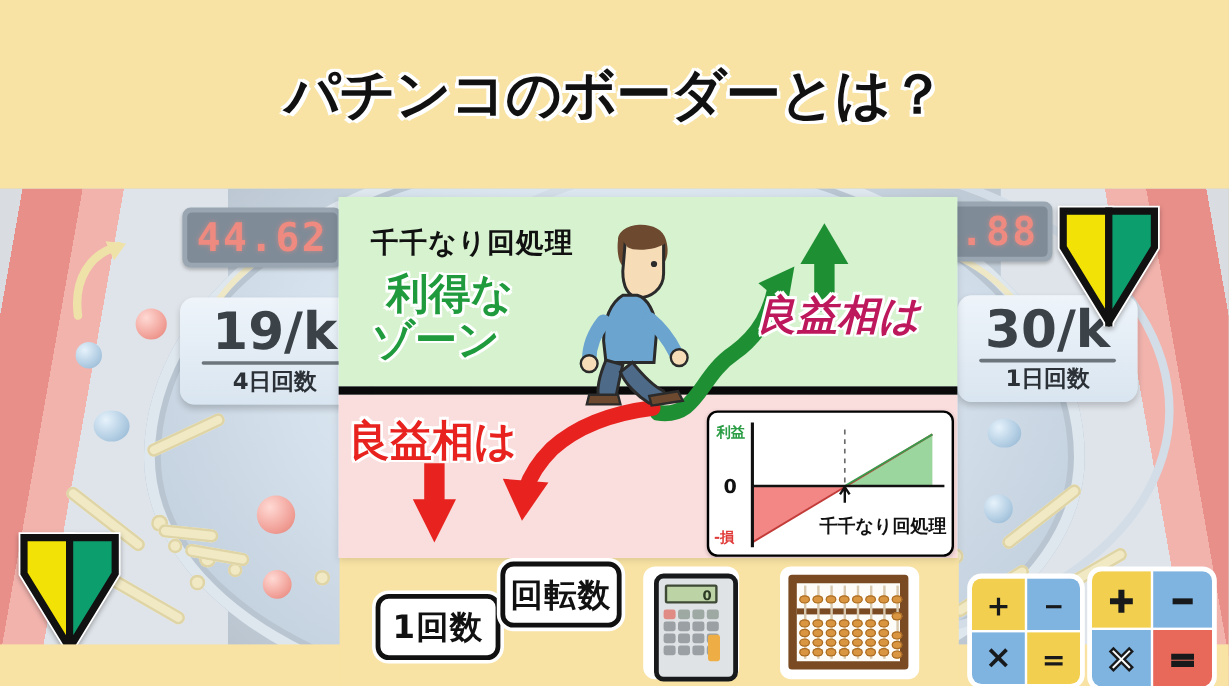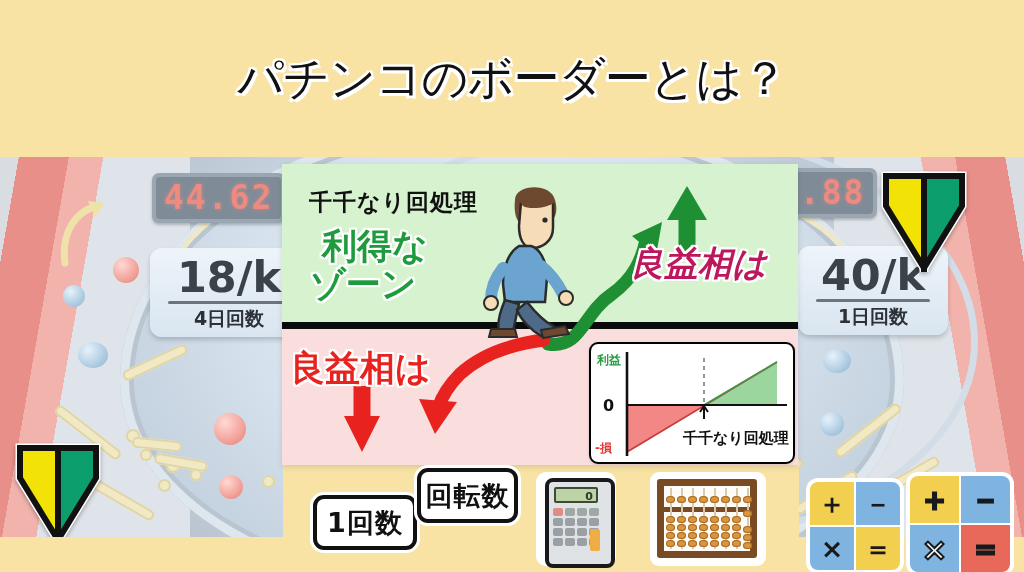--- a/index.html
+++ b/index.html
@@ -5,21 +5,21 @@
   html,body{margin:0;padding:0;}
   body{width:1024px;height:572px;overflow:hidden;background:#f7e3a8;
        font-family:"DejaVu Sans","Liberation Sans",sans-serif;}
   #stage{position:relative;width:1024px;height:572px;overflow:hidden;}
 
   
   .title-band{position:absolute;left:0;top:0;width:1024px;height:157px;
     background:#f8e3a4;display:flex;flex-direction:column;
     align-items:center;justify-content:center;z-index:40;}
   .title-line{
-    font-weight:400;font-size:46px;line-height:53px;color:#111;
+    font-weight:700;font-size:46px;line-height:53px;color:#111;
     letter-spacing:-1px;white-space:nowrap;
     text-shadow:
       2px 0 0 #fff,-2px 0 0 #fff,0 2px 0 #fff,0 -2px 0 #fff,
       2px 2px 0 #fff,-2px 2px 0 #fff,2px -2px 0 #fff,-2px -2px 0 #fff,
       3px 3px 0 #fff,-3px 3px 0 #fff; text-align: center;}
   .title-line.l2{font-size:45px;}
 
   
   .bg{position:absolute;left:0;top:157px;width:1024px;height:415px;
       background:#c9ccd2;overflow:hidden;}
@@ -218,26 +218,26 @@
   </div>
 
   <div class="led left">
     <div class="led-screen">44.62</div>
   </div>
   <div class="led right">
     <div class="led-screen">1.88</div>
   </div>
 
   <div class="counter left">
-    <div class="big">18/k</div>
+    <div class="big">19/k</div>
     <div class="rule"></div>
     <div class="sub">4日回数</div>
   </div>
   <div class="counter right">
-    <div class="big">40/k</div>
+    <div class="big">30/k</div>
     <div class="rule"></div>
     <div class="sub">1日回数</div>
   </div>
 
   <div class="panel">
     <div class="zone-green"></div>
     <div class="divider"></div>
     <div class="zone-red"></div>
 
     <svg style="position:absolute;left:0;top:0;width:516px;height:301px;" viewBox="0 0 516 301">

